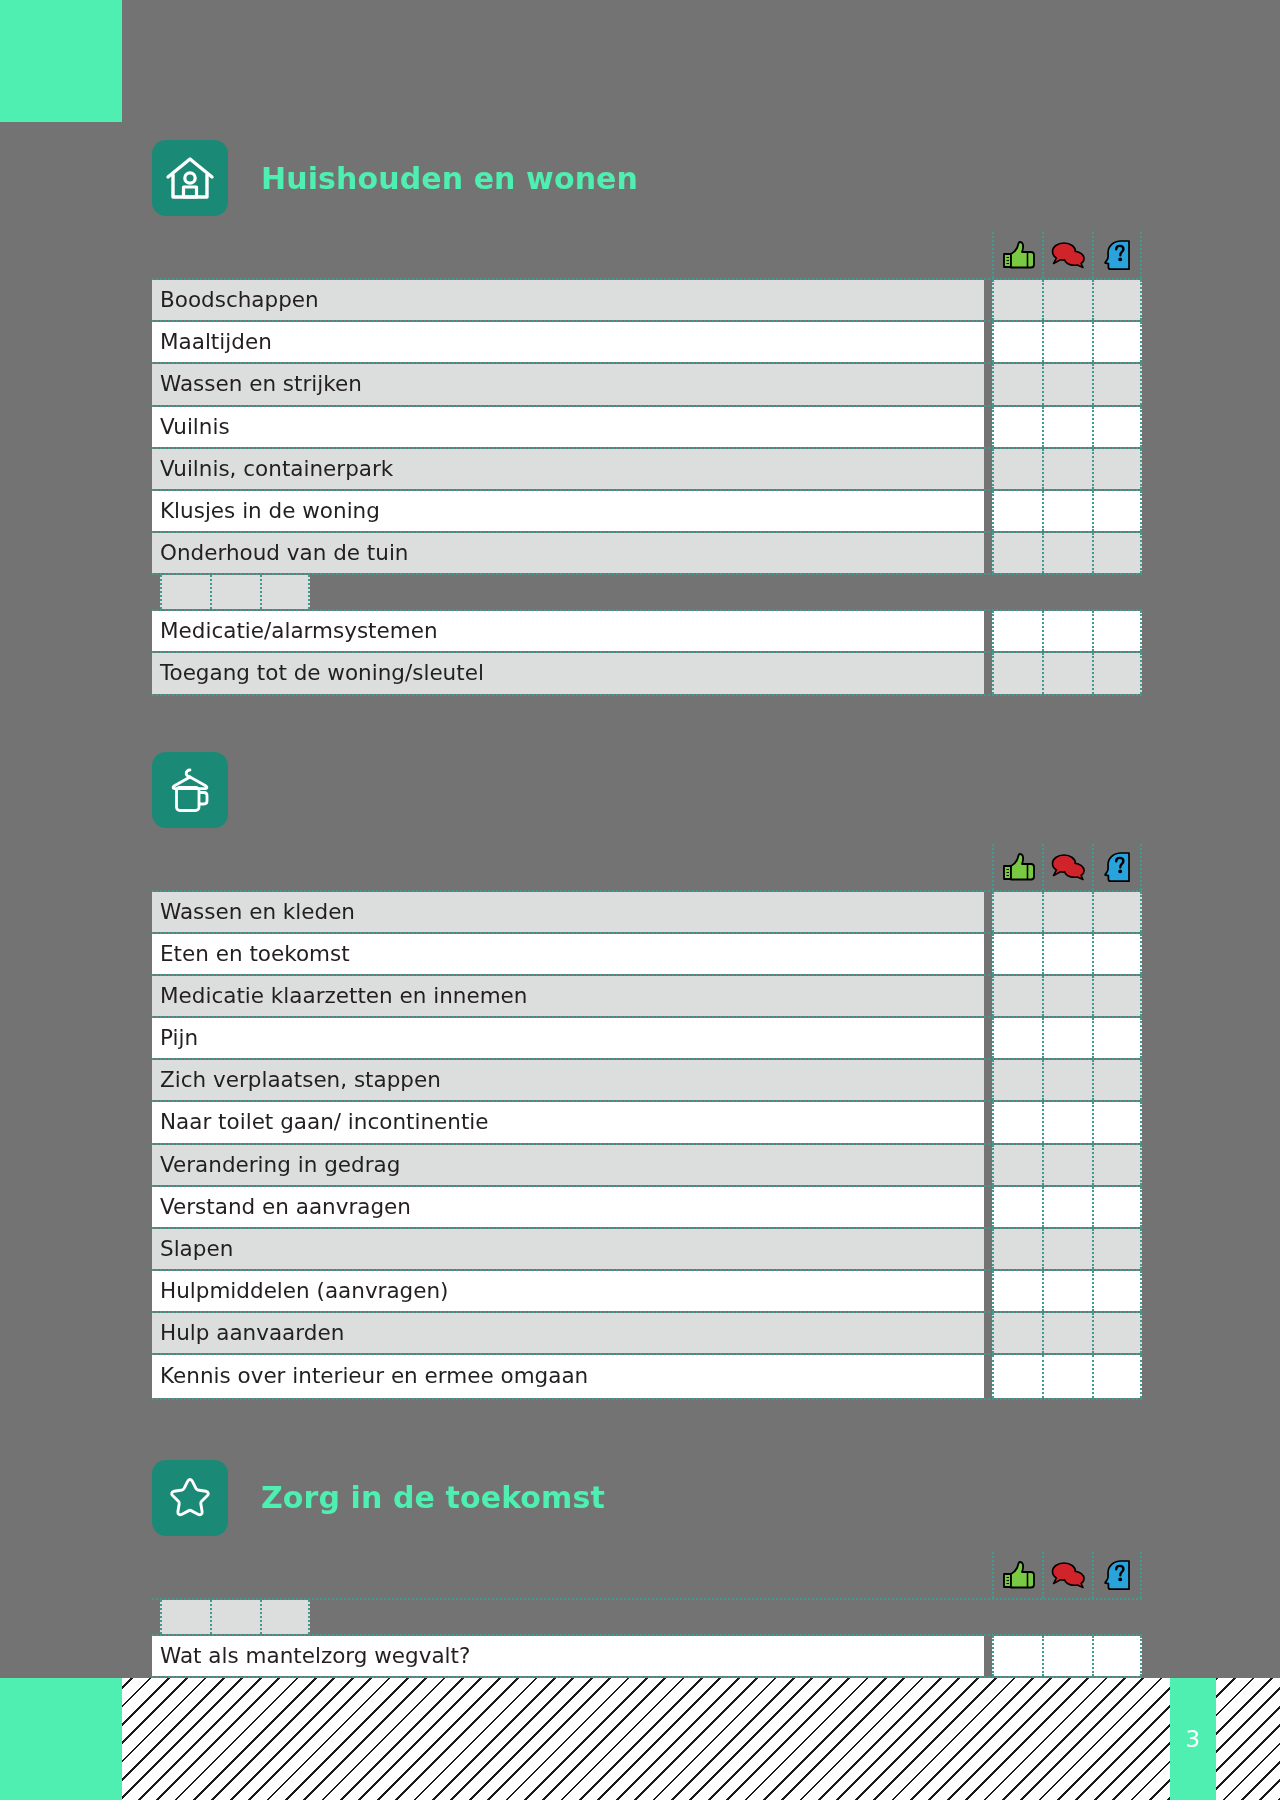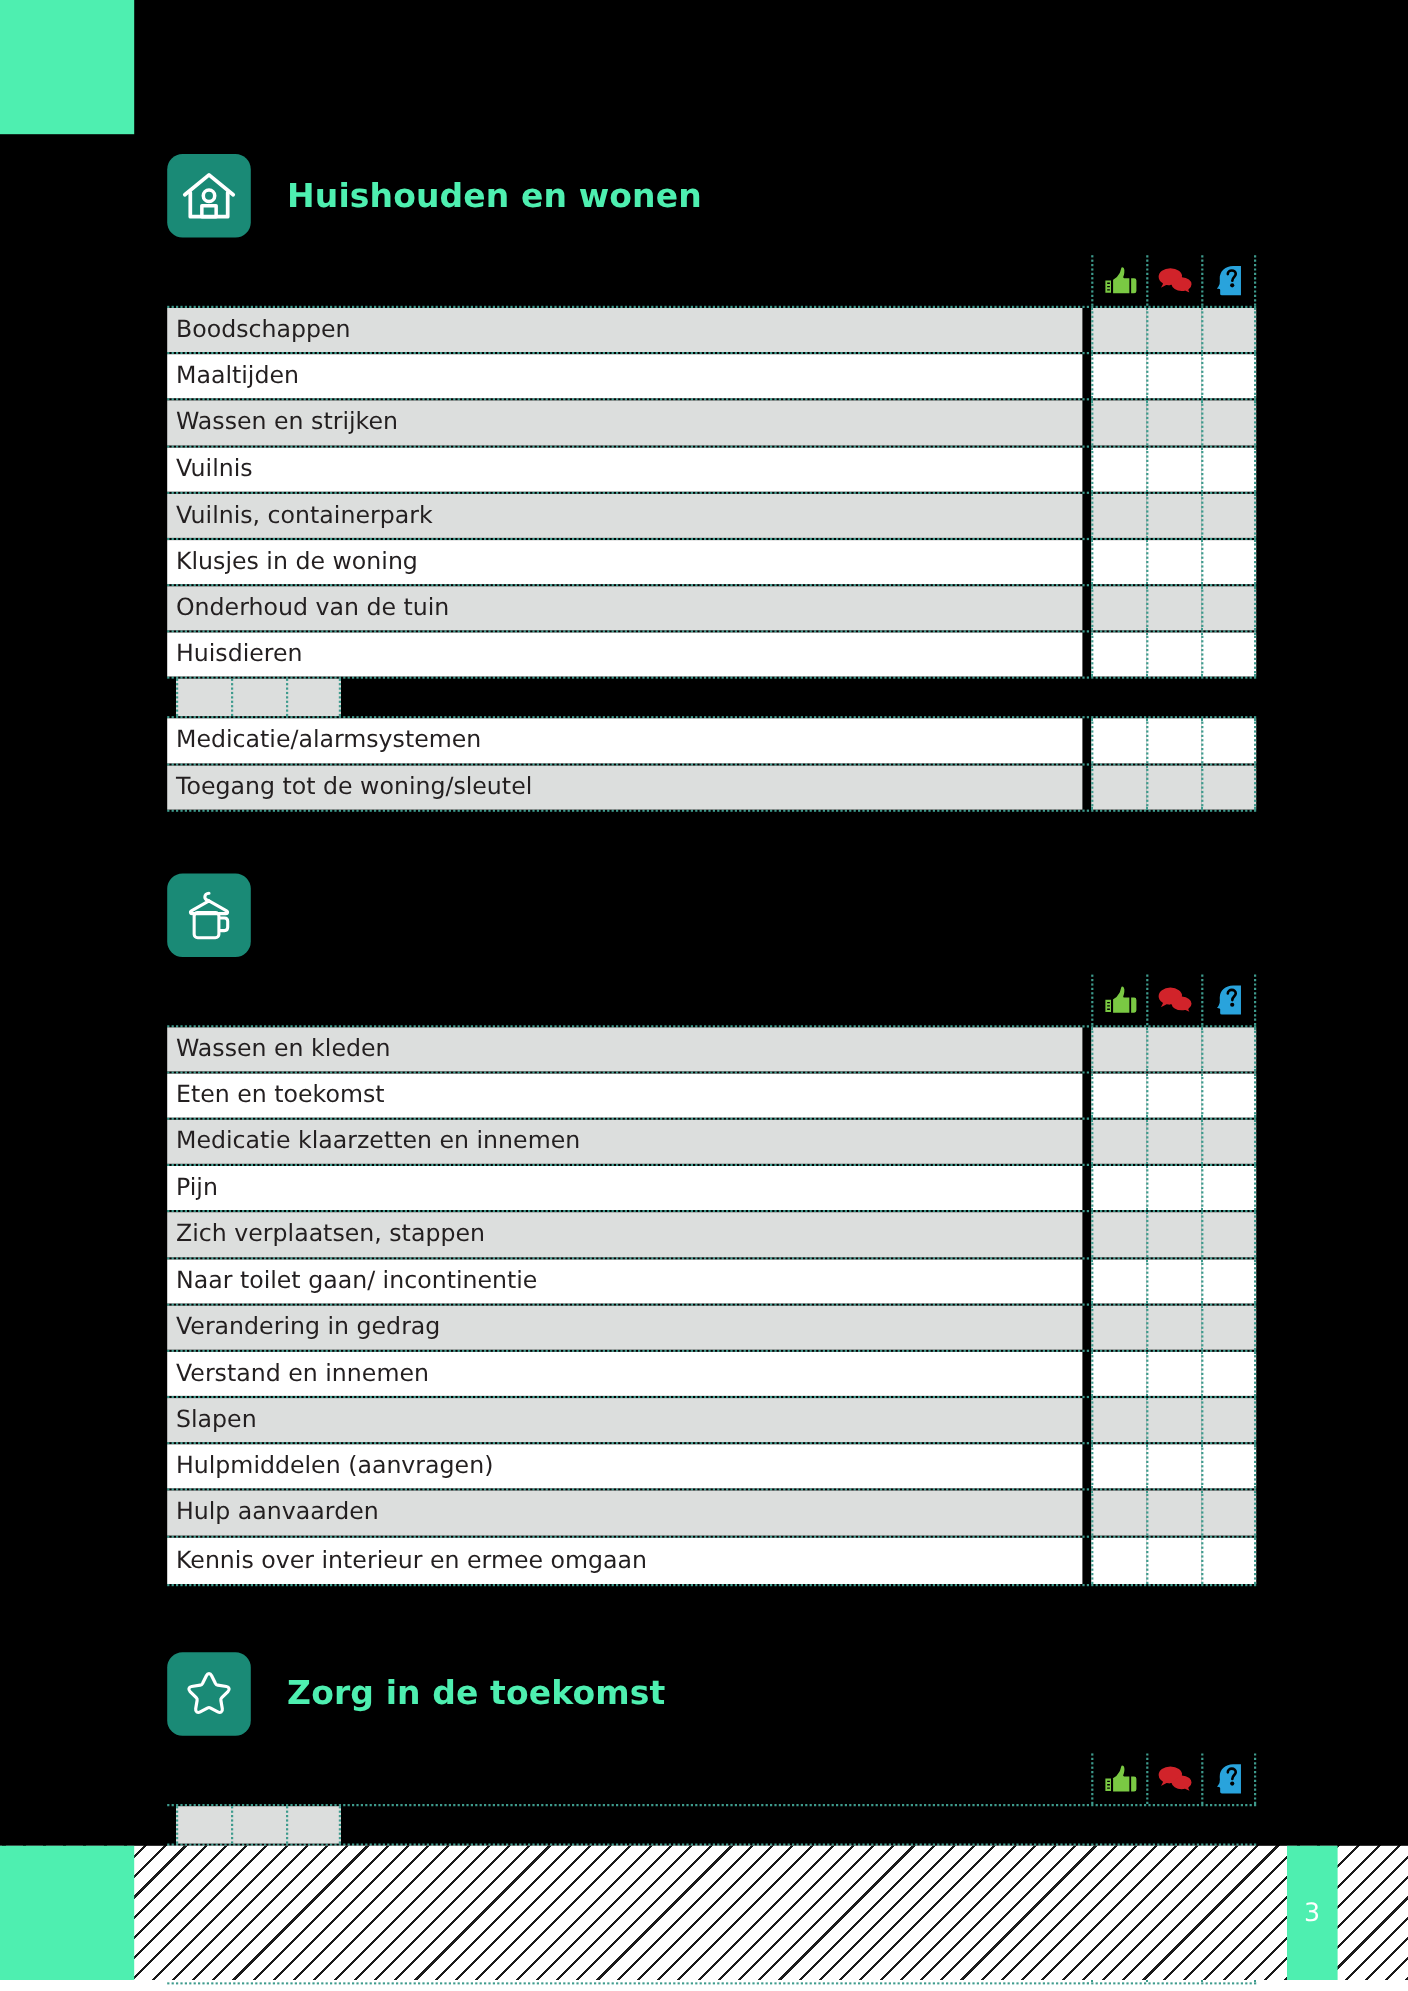--- a/index.html
+++ b/index.html
@@ -9,21 +9,21 @@
     height: 1810px;
     background: #ffffff;
     font-family: "DejaVu Sans", "Liberation Sans", sans-serif;
     overflow: hidden;
   }
 
   .page {
     position: relative;
     width: 1280px;
     height: 1800px;
-    background: #000000;
+    background: #737373;
   }
 
   
   .corner-top-left {
     position: absolute;
     left: 0;
     top: 0;
     width: 122px;
     height: 122px;
     background: #4EEFB0;
@@ -278,27 +278,20 @@
             <div class="cell-box"></div>
             <div class="cell-box"></div>
           </div>
           <div class="row shaded">
             <div class="cell-label">Onderhoud van de tuin</div>
             <div class="cell-gap"></div>
             <div class="cell-box"></div>
             <div class="cell-box"></div>
             <div class="cell-box"></div>
           </div>
-          <div class="row plain">
-            <div class="cell-label">Huisdieren</div>
-            <div class="cell-gap"></div>
-            <div class="cell-box"></div>
-            <div class="cell-box"></div>
-            <div class="cell-box"></div>
-          </div>
           <div class="row shaded">
             <div class="cell-gap"></div>
             <div class="cell-box"></div>
             <div class="cell-box"></div>
             <div class="cell-box"></div>
           </div>
           <div class="row plain">
             <div class="cell-label">Medicatie/alarmsystemen</div>
             <div class="cell-gap"></div>
             <div class="cell-box"></div>
@@ -403,21 +396,21 @@
             <div class="cell-box"></div>
           </div>
           <div class="row shaded">
             <div class="cell-label">Verandering in gedrag</div>
             <div class="cell-gap"></div>
             <div class="cell-box"></div>
             <div class="cell-box"></div>
             <div class="cell-box"></div>
           </div>
           <div class="row plain">
-            <div class="cell-label">Verstand en innemen</div>
+            <div class="cell-label">Verstand en aanvragen</div>
             <div class="cell-gap"></div>
             <div class="cell-box"></div>
             <div class="cell-box"></div>
             <div class="cell-box"></div>
           </div>
           <div class="row shaded">
             <div class="cell-label">Slapen</div>
             <div class="cell-gap"></div>
             <div class="cell-box"></div>
             <div class="cell-box"></div>

